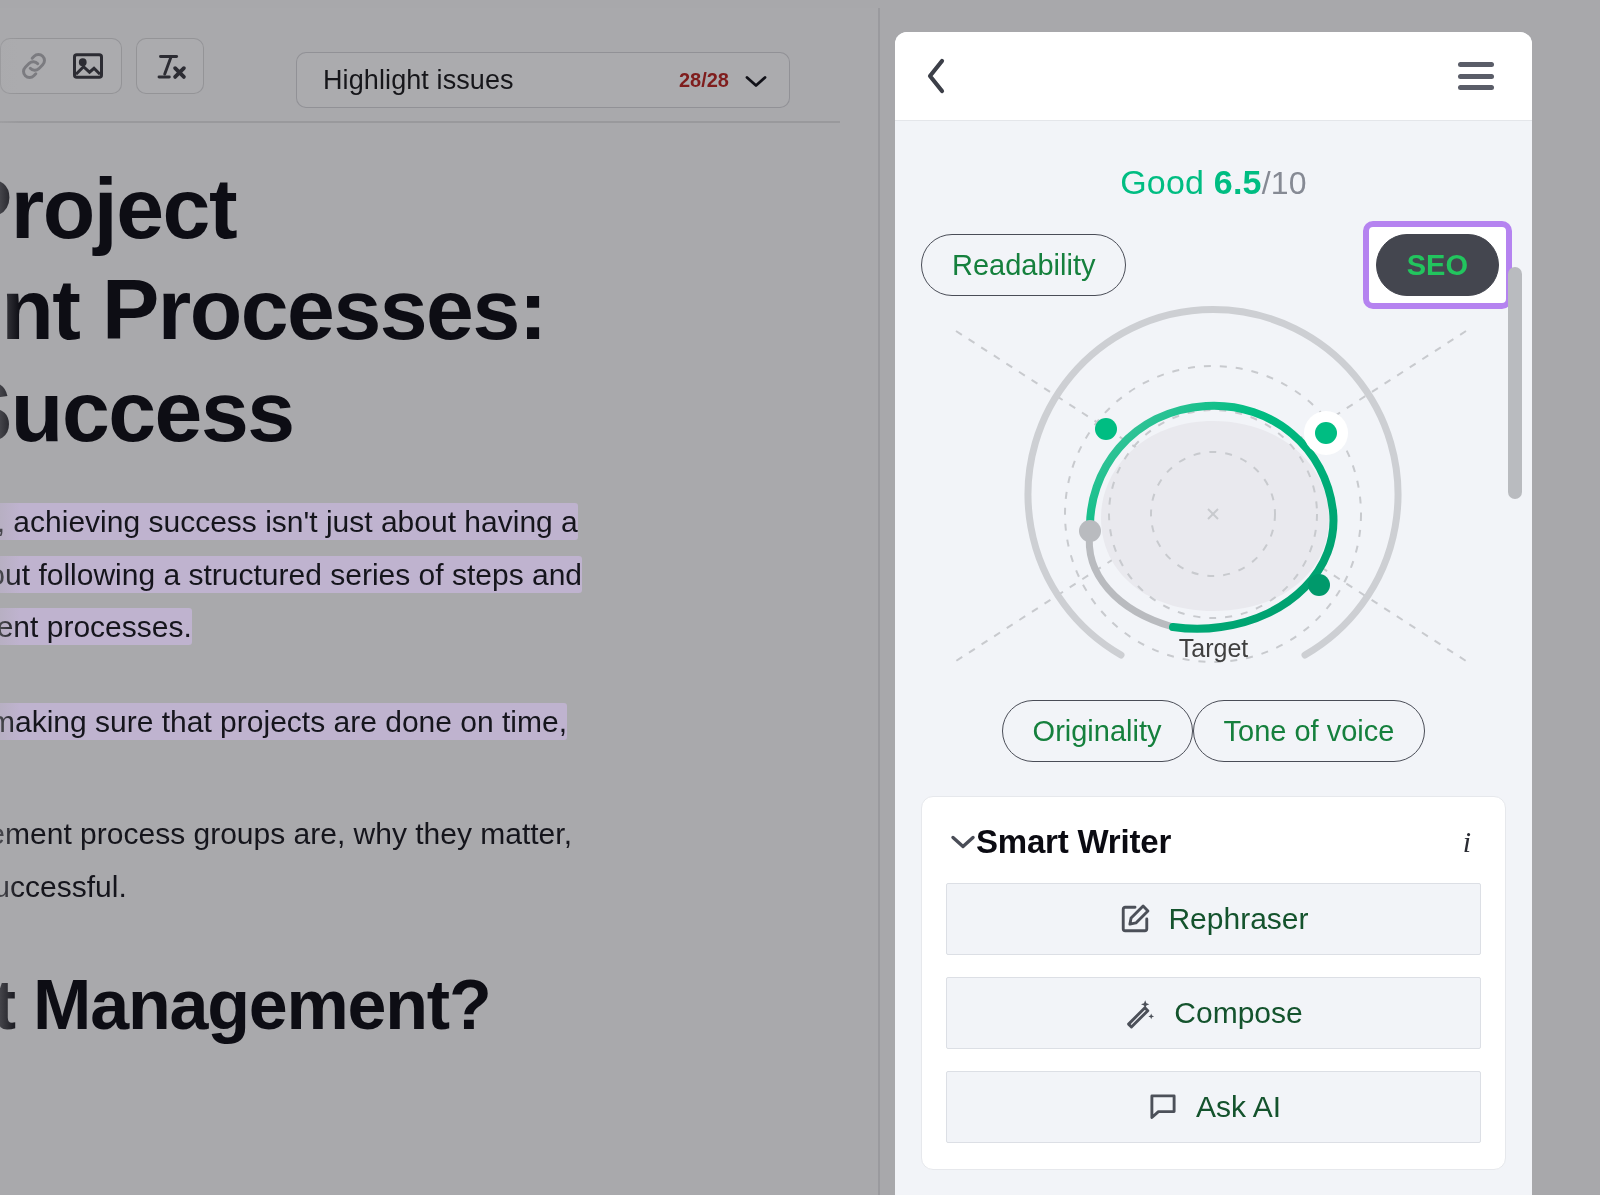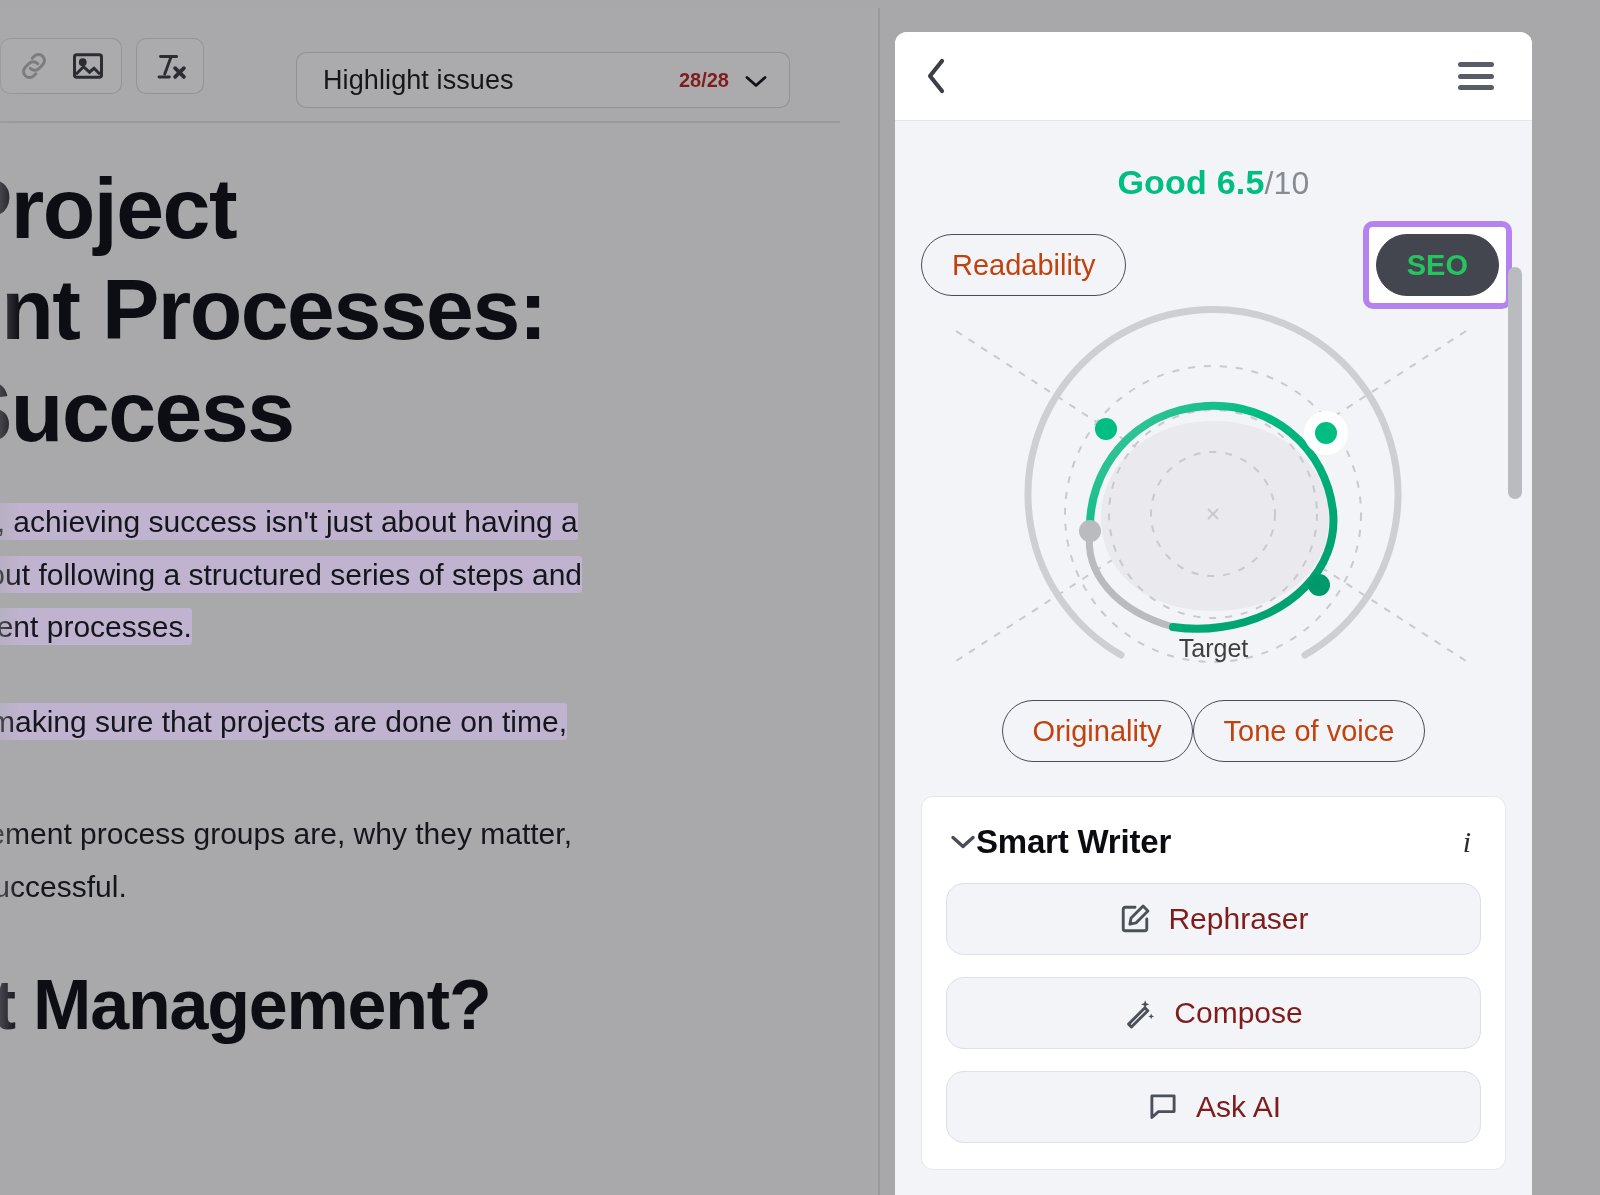--- a/index.html
+++ b/index.html
@@ -117,35 +117,35 @@
     justify-content: space-between; cursor: pointer; }
   .burger i { display: block; height: 5px; background: #5a5d68; border-radius: 3px; }
 
   .panel-body { position: relative; height: 1082px; padding: 0 26px; }
 
   .score-line {
     text-align: center; margin-top: 42px;
     font-size: 34px; color: #8f939c;
     letter-spacing: .2px;
   }
-  .score-word { color: #00bd82; font-weight: bold; }
+  .score-word { color: #00bd82; }
   .score-num  { color: #00bd82; font-weight: 700; font-size: 34px; }
   .score-den  { color: #868a94; font-size: 32px; }
 
   
   .pill-row {
     position: relative; height: 70px; margin-top: 28px;
     display: flex; align-items: center; justify-content: space-between;
   }
   .pill {
     border: 1px solid #4a4d57; border-radius: 36px;
     background: transparent;
     height: 62px; padding: 0 30px;
     display: flex; align-items: center; justify-content: center;
-    font-size: 29px; color: #c2410c;
+    font-size: 29px; color: #15803d;
     cursor: pointer; white-space: nowrap;
   }
   .pill.active {
     background: #44464f; color: #22c55e; border-color: #44464f;
     font-weight: 600;
   }
   .pill-highlight {
     padding: 7px; background: #ffffff;
     outline: 6px solid #b583f0; border-radius: 4px;
   }
@@ -175,25 +175,25 @@
     display: flex; align-items: center; 
     padding: 0 4px 0 4px;
   }
   .sw-caret { width: 26px; height: 16px; cursor: pointer; }
   .sw-title { font-size: 33px; font-weight: 700; color: #0b0b12; flex: 1; letter-spacing: -.2px;}
   .sw-info { font-size: 30px; color: #2a2c33; font-family: "Liberation Serif", serif;
     font-style: italic; cursor: pointer; padding-right: 6px; }
 
   .sw-btn {
     margin-top: 22px; height: 72px;
-    border: 1px solid #dcdfe5; border-radius: 18px;
+    border: 1px solid #dcdfe5; border-radius: 2px;
     background: #f2f4f8;
     display: flex; align-items: center; justify-content: center;
     gap: 16px; cursor: pointer;
-    font-size: 30px; color: #7f1d1d;
+    font-size: 30px; color: #14532d;
   }
   .sw-btn svg { display: block; flex: none; }
 
   
   .scrollbar-track {
     position: absolute; right: 10px; top: 104px;
     width: 14px; height: 1067px;
   }
   .scrollbar-thumb {
     position: absolute; top: 0; left: 0;

